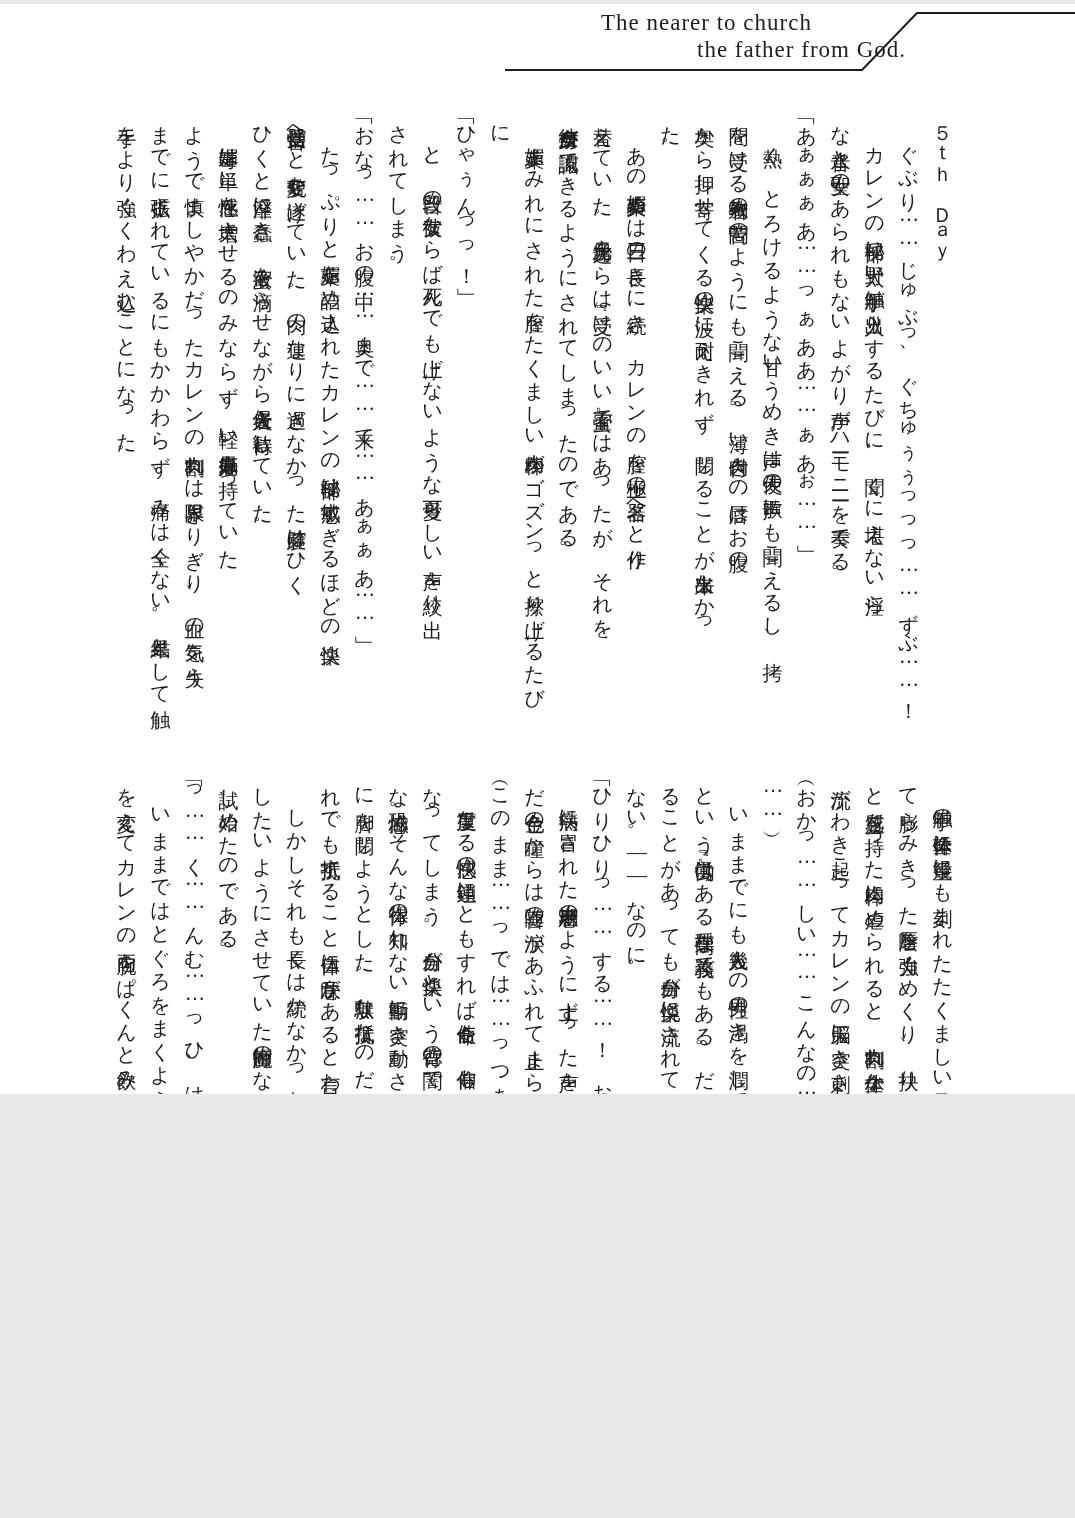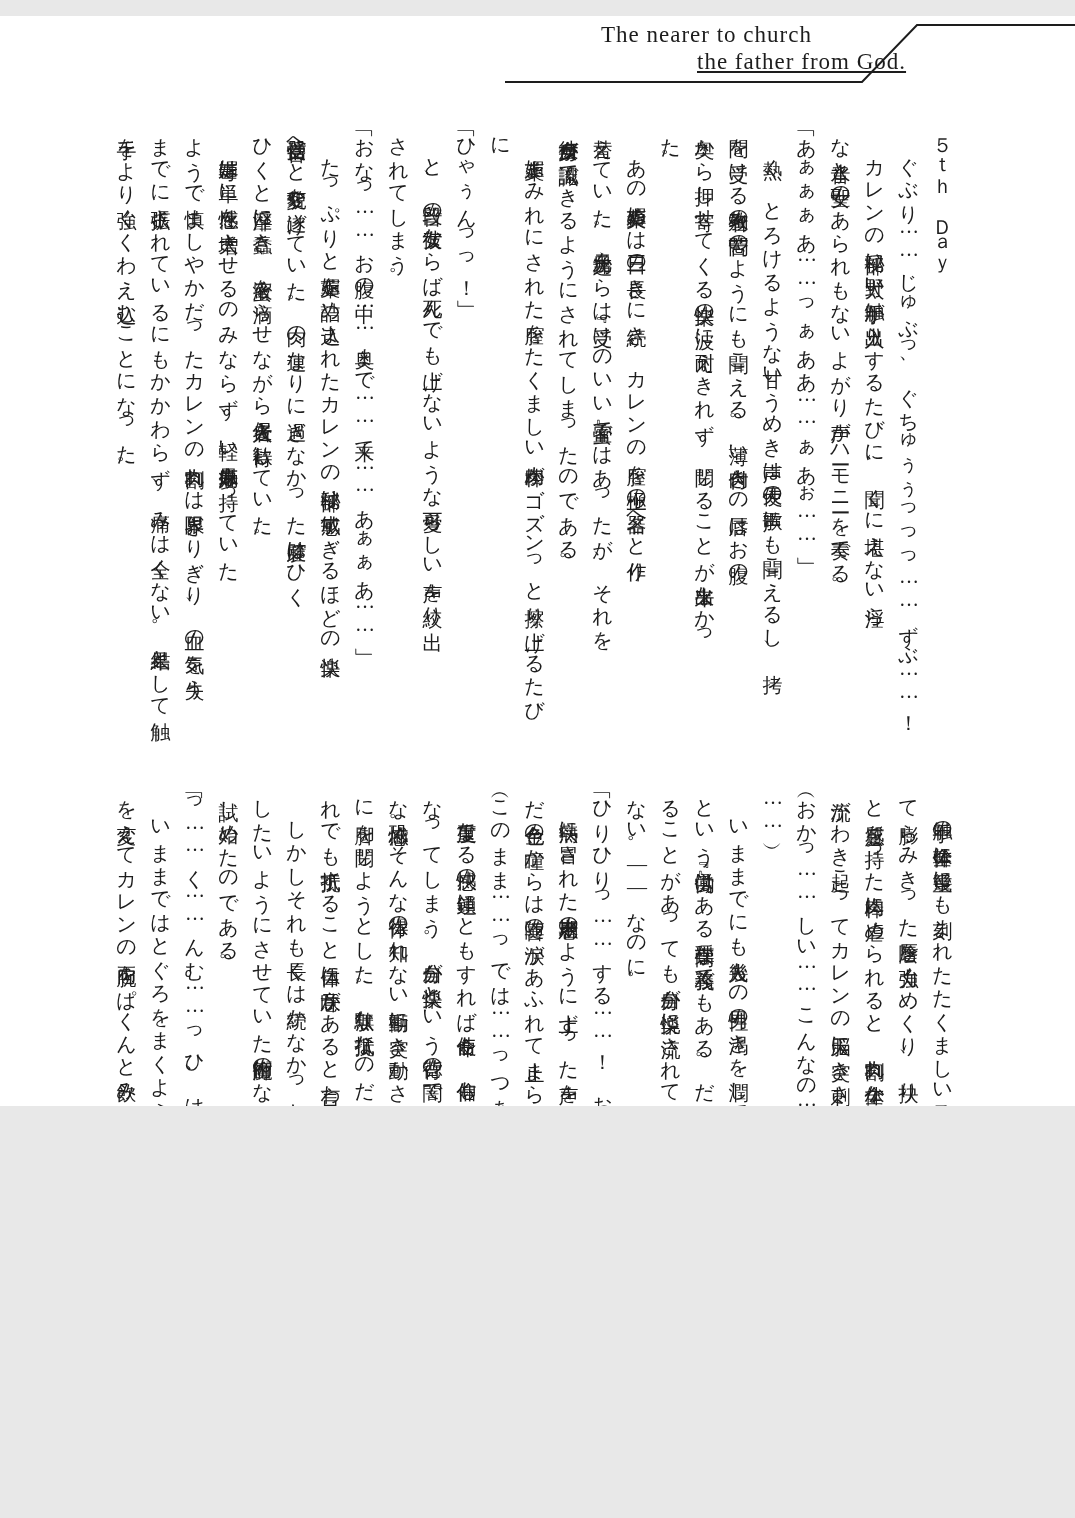--- a/index.html
+++ b/index.html
@@ -1,34 +1,34 @@
 <!DOCTYPE html>
 <html><head>
 <meta charset="utf-8">
 <style>
   html, body { margin: 0; padding: 0; background: #e8e8e8; }
   .page {
     position: relative;
     width: 1075px;
     height: 1090px;
-    margin: 16px auto;
+    margin: 4px auto;
     background: #ffffff;
     overflow: hidden;
     font-family: "Liberation Serif", "DejaVu Serif", serif;
     color: #1d1d1d;
   }
   .header-line {
     position: absolute;
     font-size: 23px;
     letter-spacing: 1px;
     white-space: nowrap;
     color: #1d1d1d;
   }
   .header-line1 { top: 6px;  left: 601px; }
-  .header-line2 { top: 33px; left: 697px; text-decoration: underline; }
+  .header-line2 { top: 33px; left: 697px; }
   .header-rule {
     position: absolute;
     top: 0; left: 0;
     width: 1075px; height: 80px;
     pointer-events: none;
   }
   .vband {
     position: absolute;
     right: 115px;
     width: 850px;

